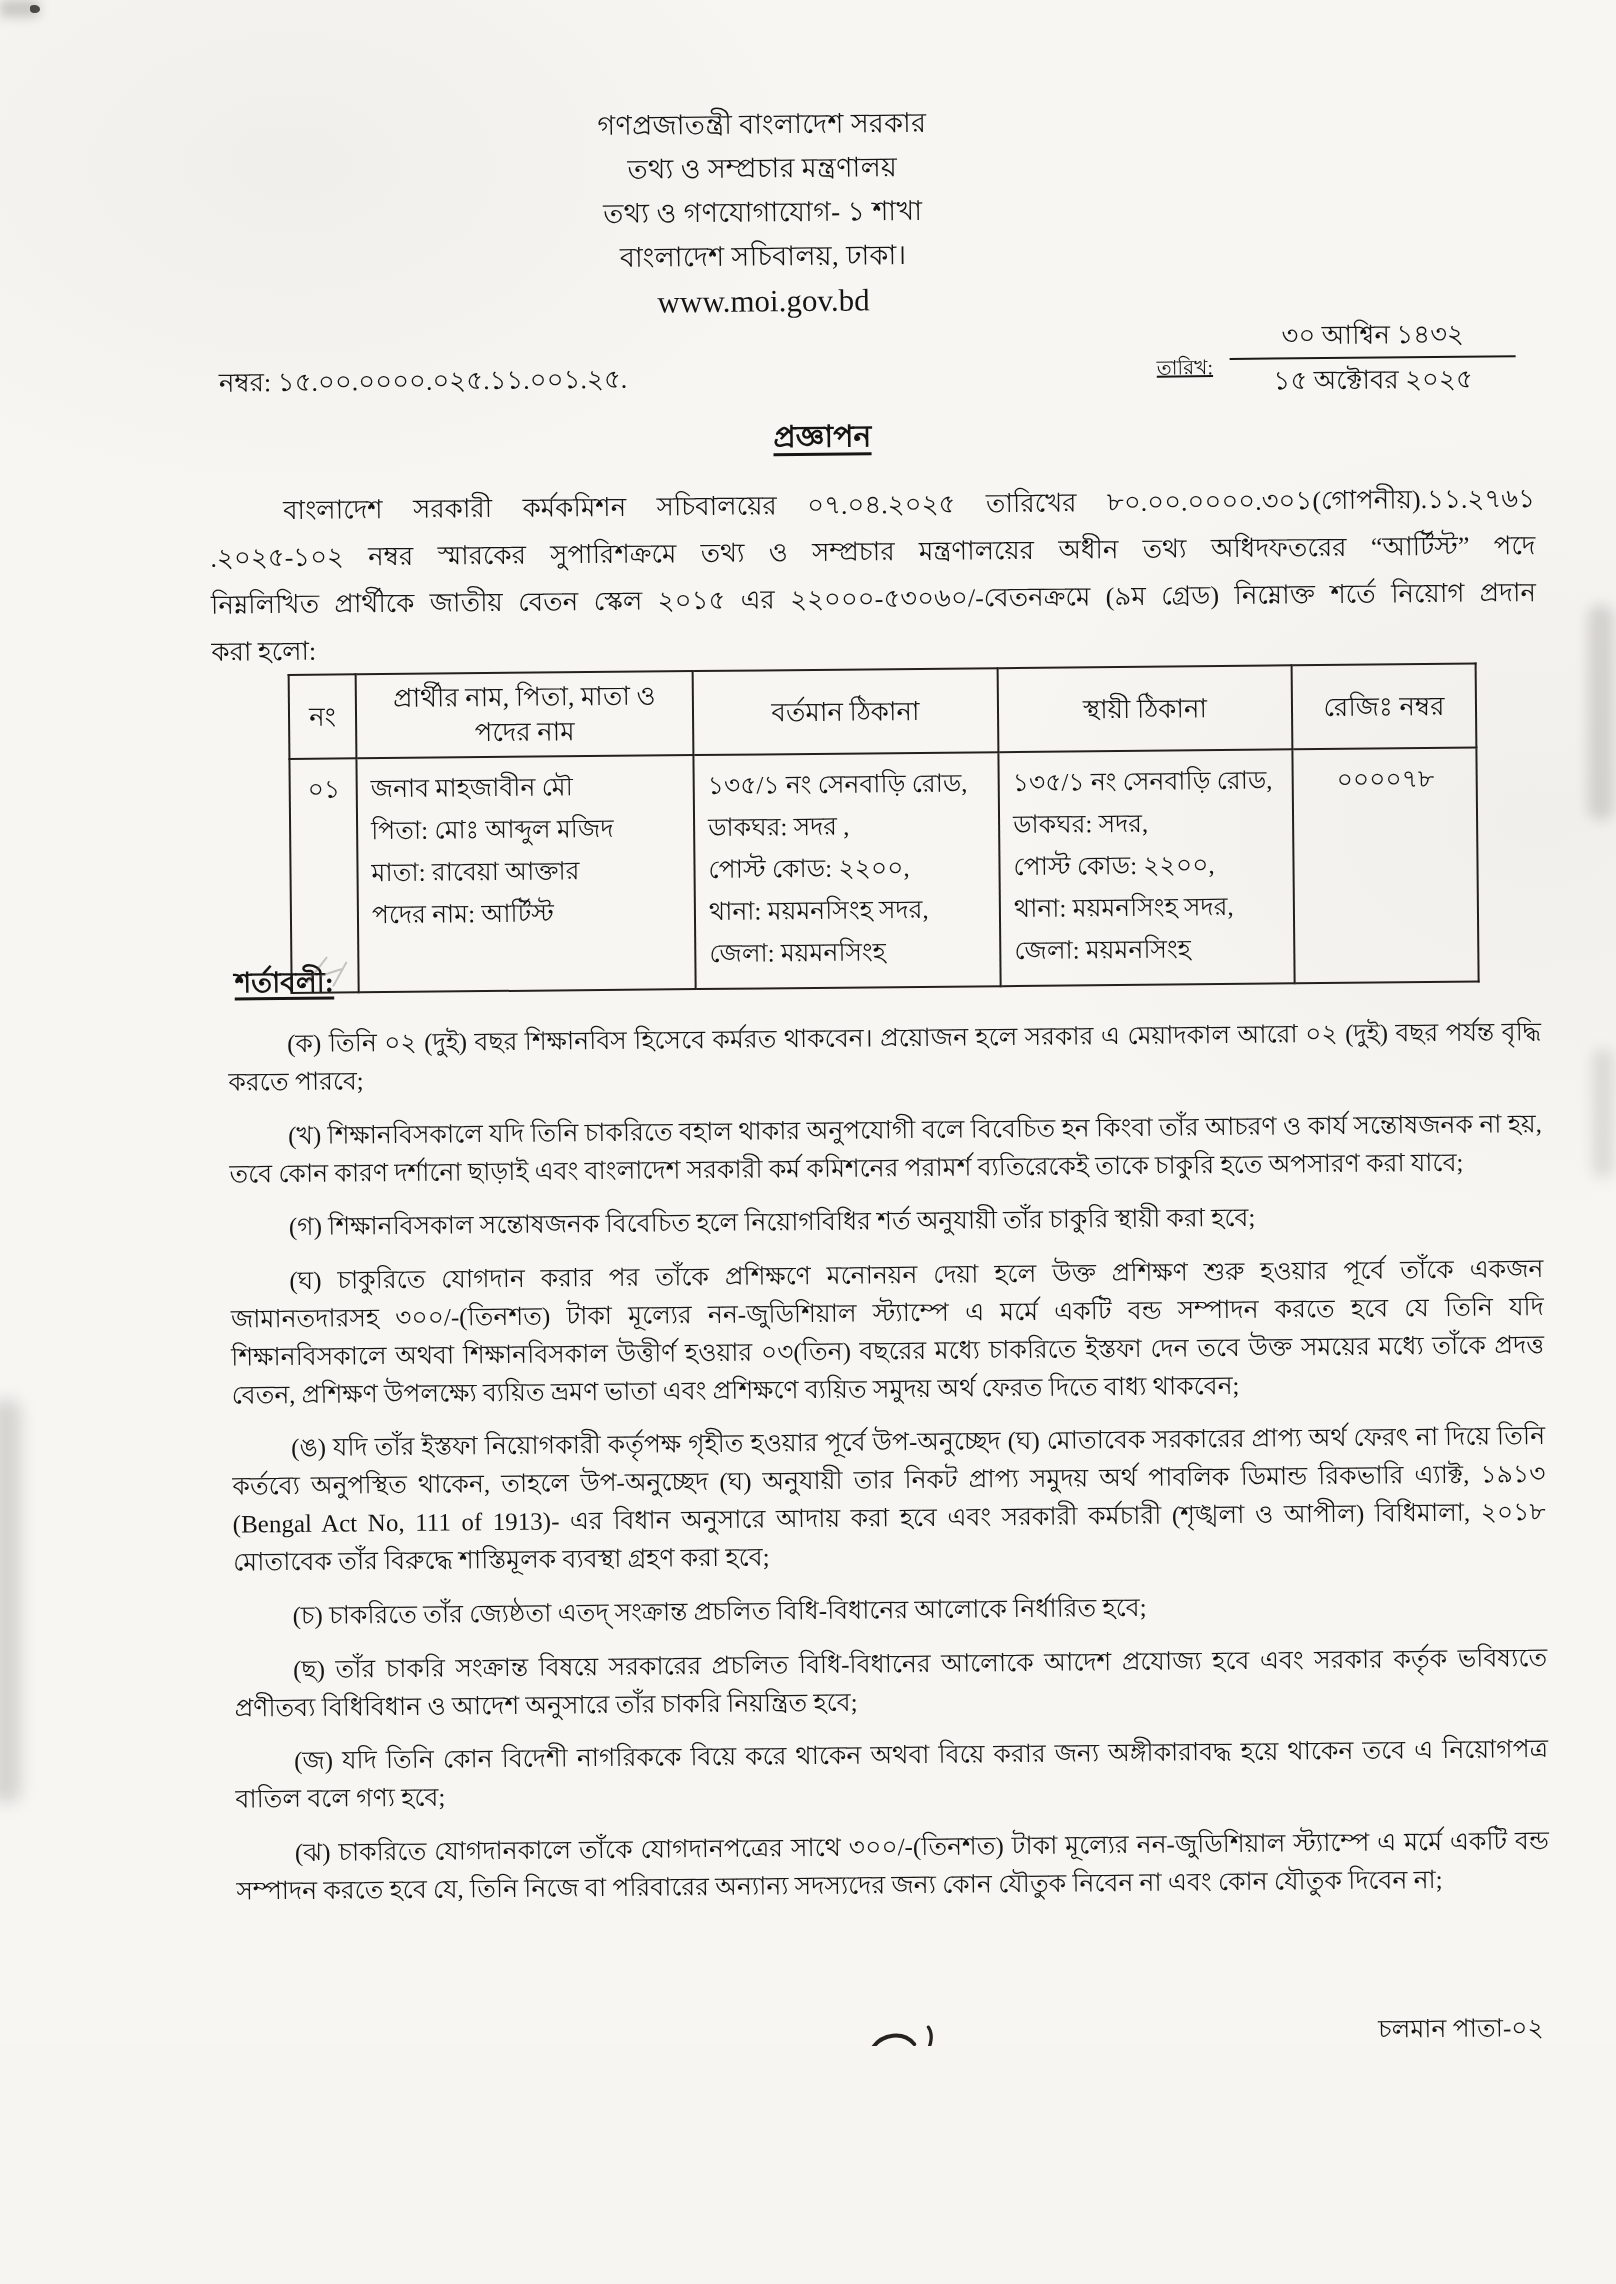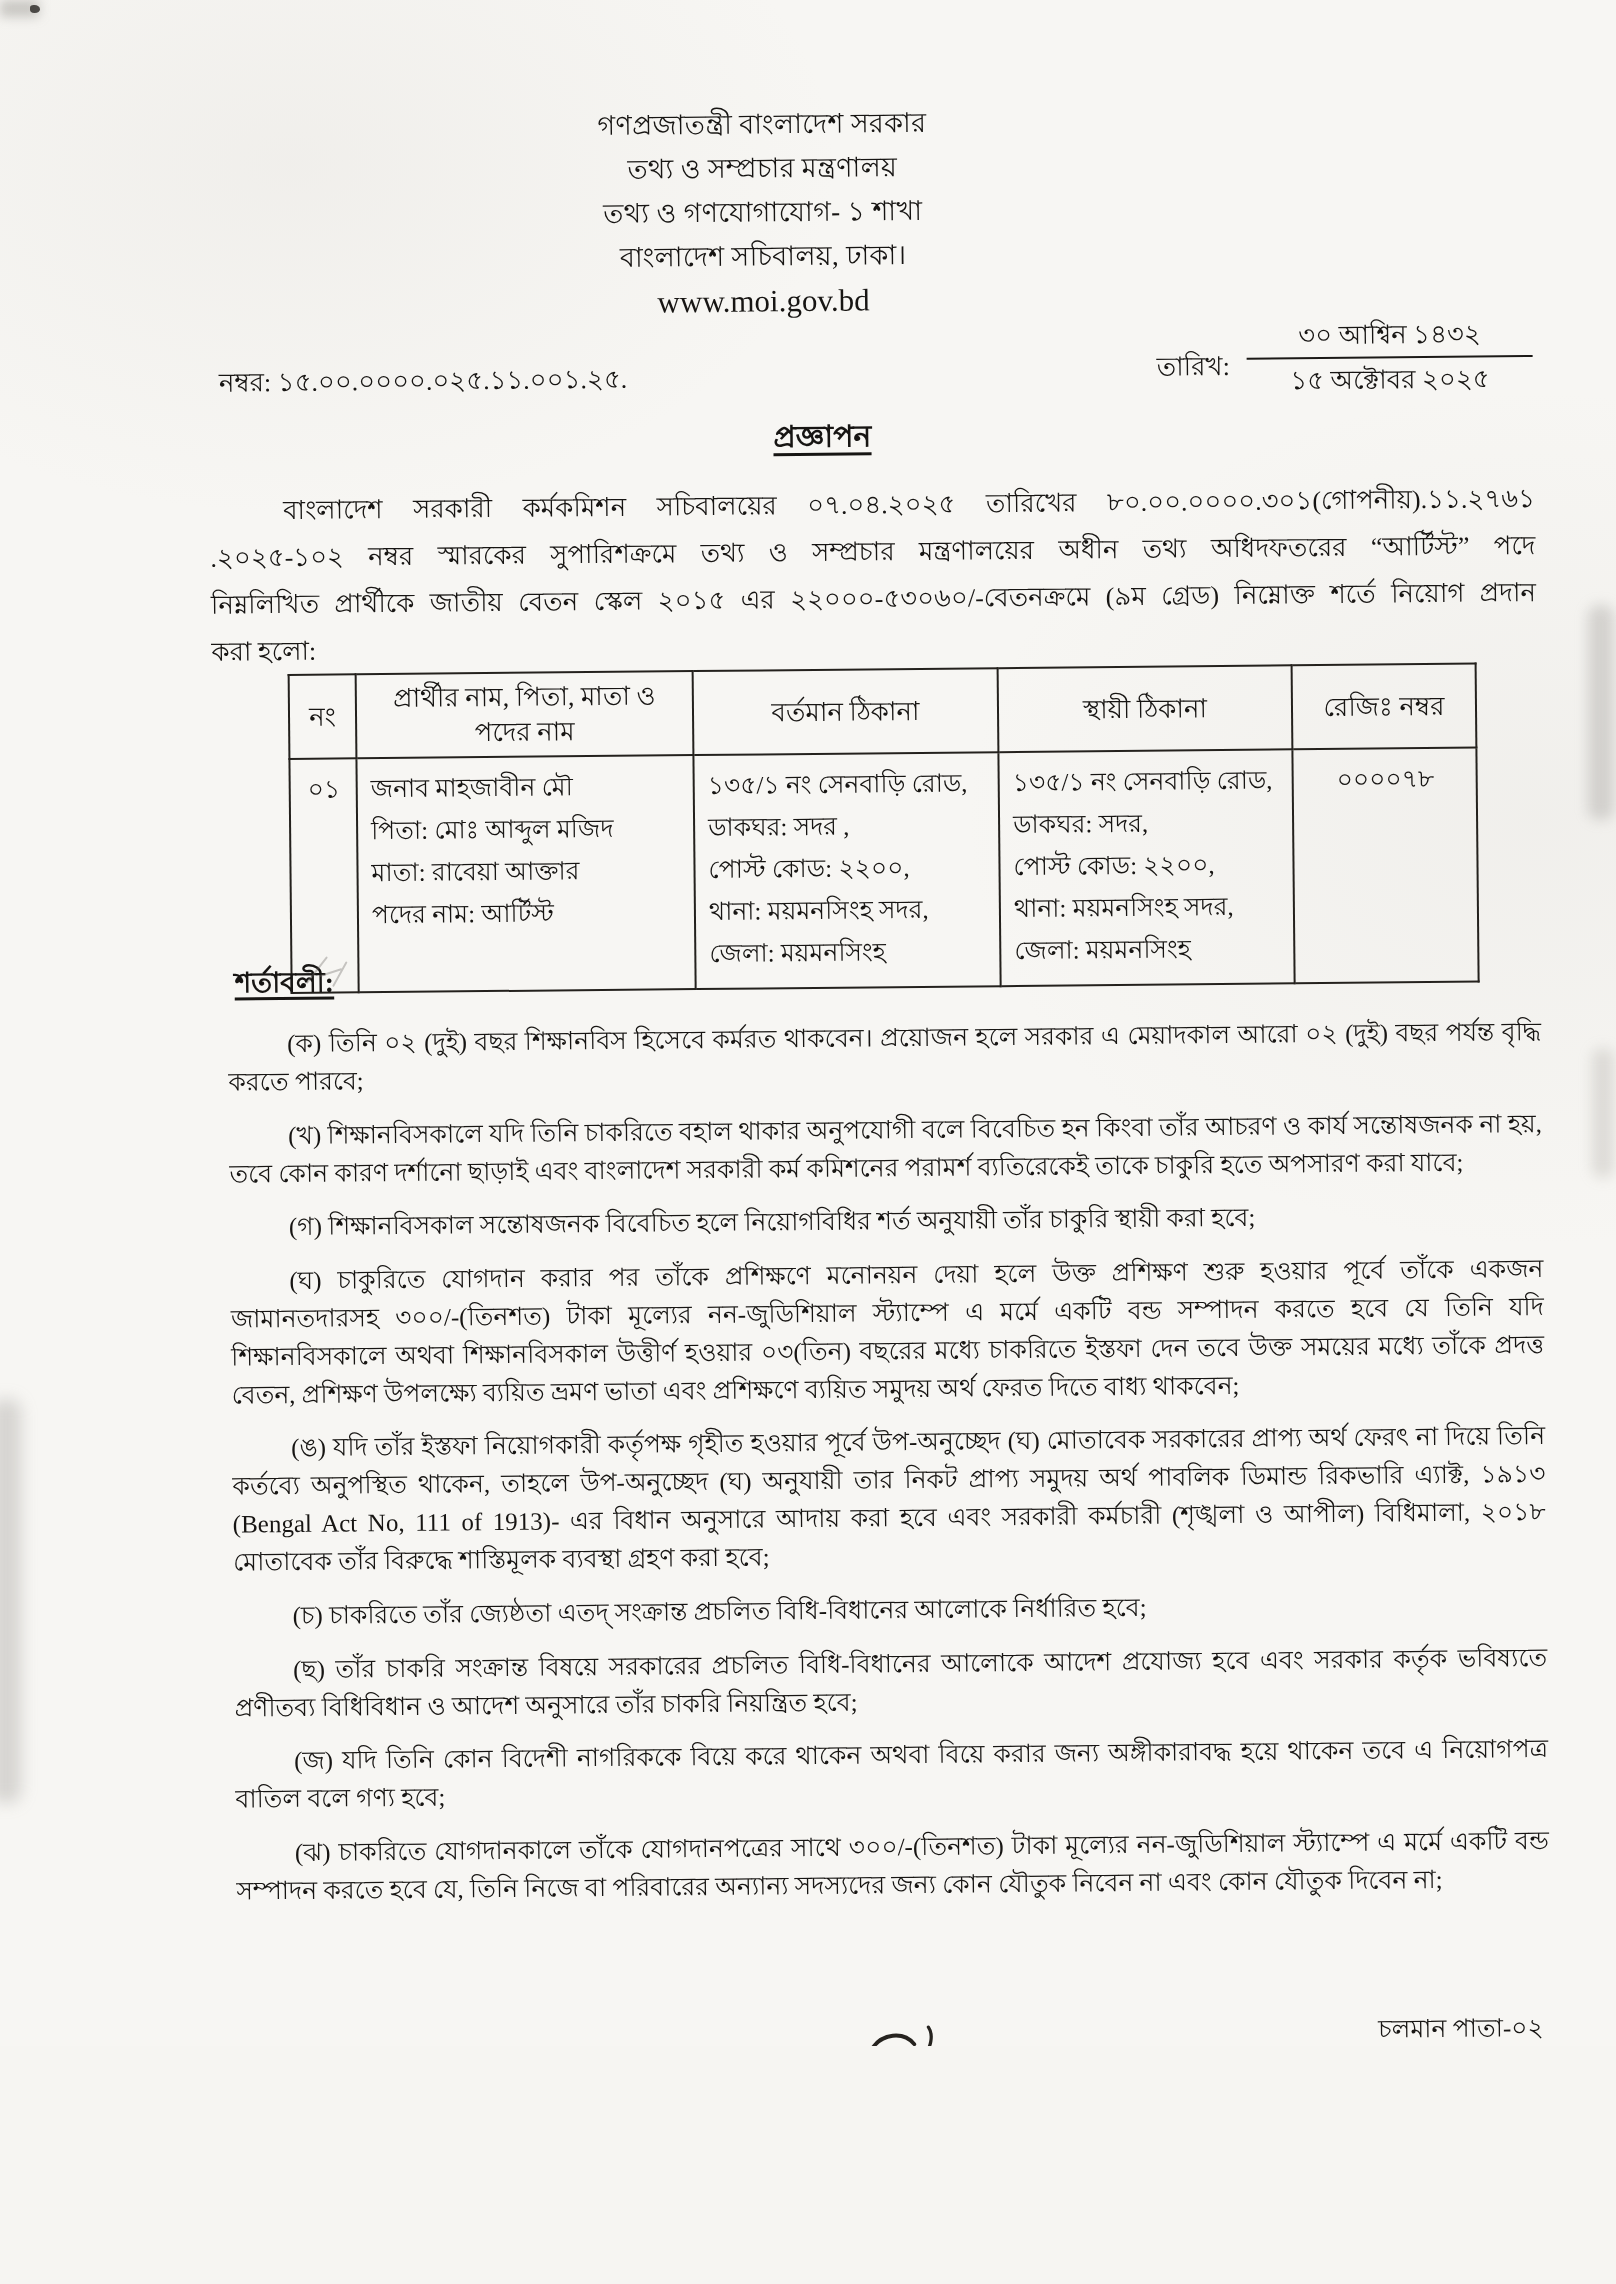--- a/index.html
+++ b/index.html
@@ -15,21 +15,21 @@
   .content{position:absolute; inset:0; transform:rotate(-0.55deg); transform-origin:50% 50%;}
 
   
   .letterhead{position:absolute; top:102px; left:0; width:100%; text-align:center; transform:translateX(-38px);}
   .lh-line{font-size:27px; line-height:44px; letter-spacing:0.3px;}
   .lh-site{font-size:31px; line-height:39px; margin-top:2.6px; font-family:"Liberation Serif","DejaVu Serif",serif;}
 
   
   .memo-no{position:absolute; left:225px; top:357px; font-size:26px; white-space:nowrap;}
   .date-block{position:absolute; left:1163px; top:324px; display:flex; align-items:center; gap:17px;}
-  .date-label{font-size:26px; padding-top:17px;}
+  .date-label{font-size:20px; padding-top:17px;text-decoration:underline;}
   .date-frac{display:inline-block; min-width:286px;}
   .date-top{display:block; text-align:center; font-size:26px; line-height:34px; padding:0 17px 3.9px 17px; border-bottom:2px solid #1b1916;}
   .date-bottom{display:block; text-align:center; font-size:26px; line-height:34px; padding-top:5.2px;}
 
   
   .doc-title{position:absolute; top:413px; left:0; width:100%; margin:0; text-align:center;
     font-size:30px; font-weight:bold; transform:translateX(19.5px);}
   .doc-title span{text-decoration:underline; text-decoration-thickness:2.6px; text-underline-offset:5.9px;text-align:right;}
 
   

